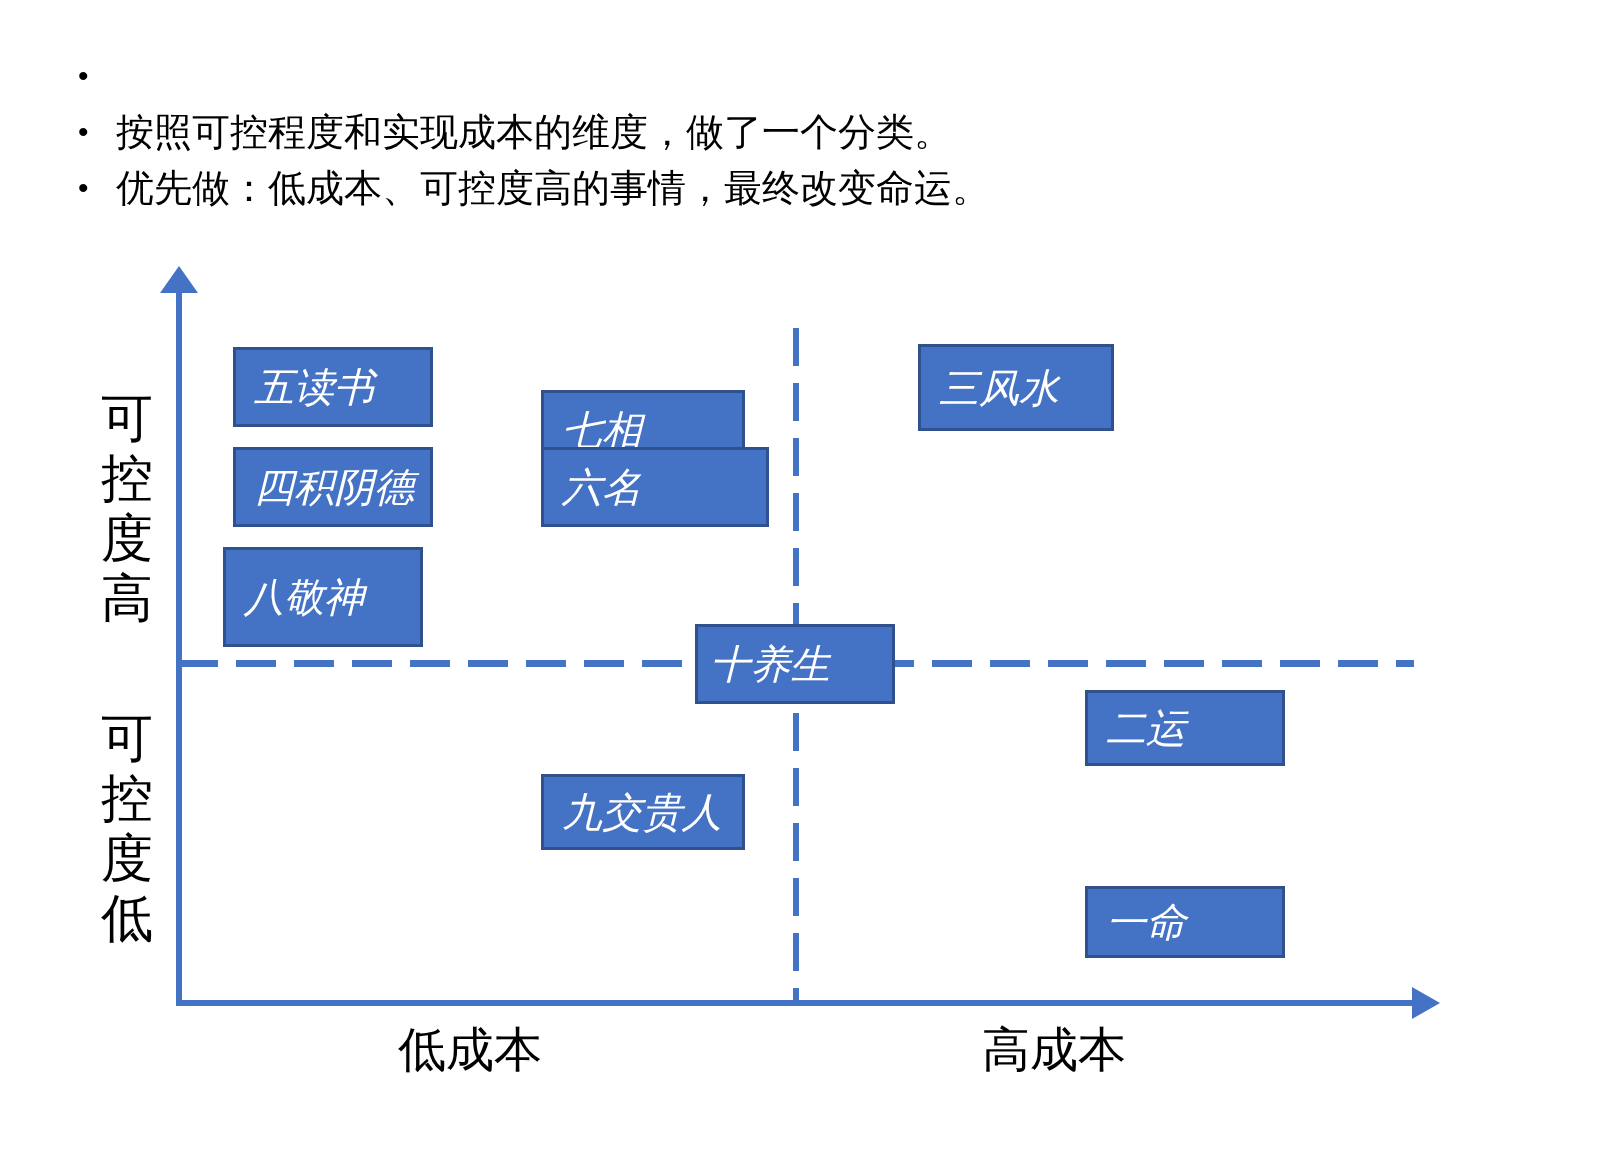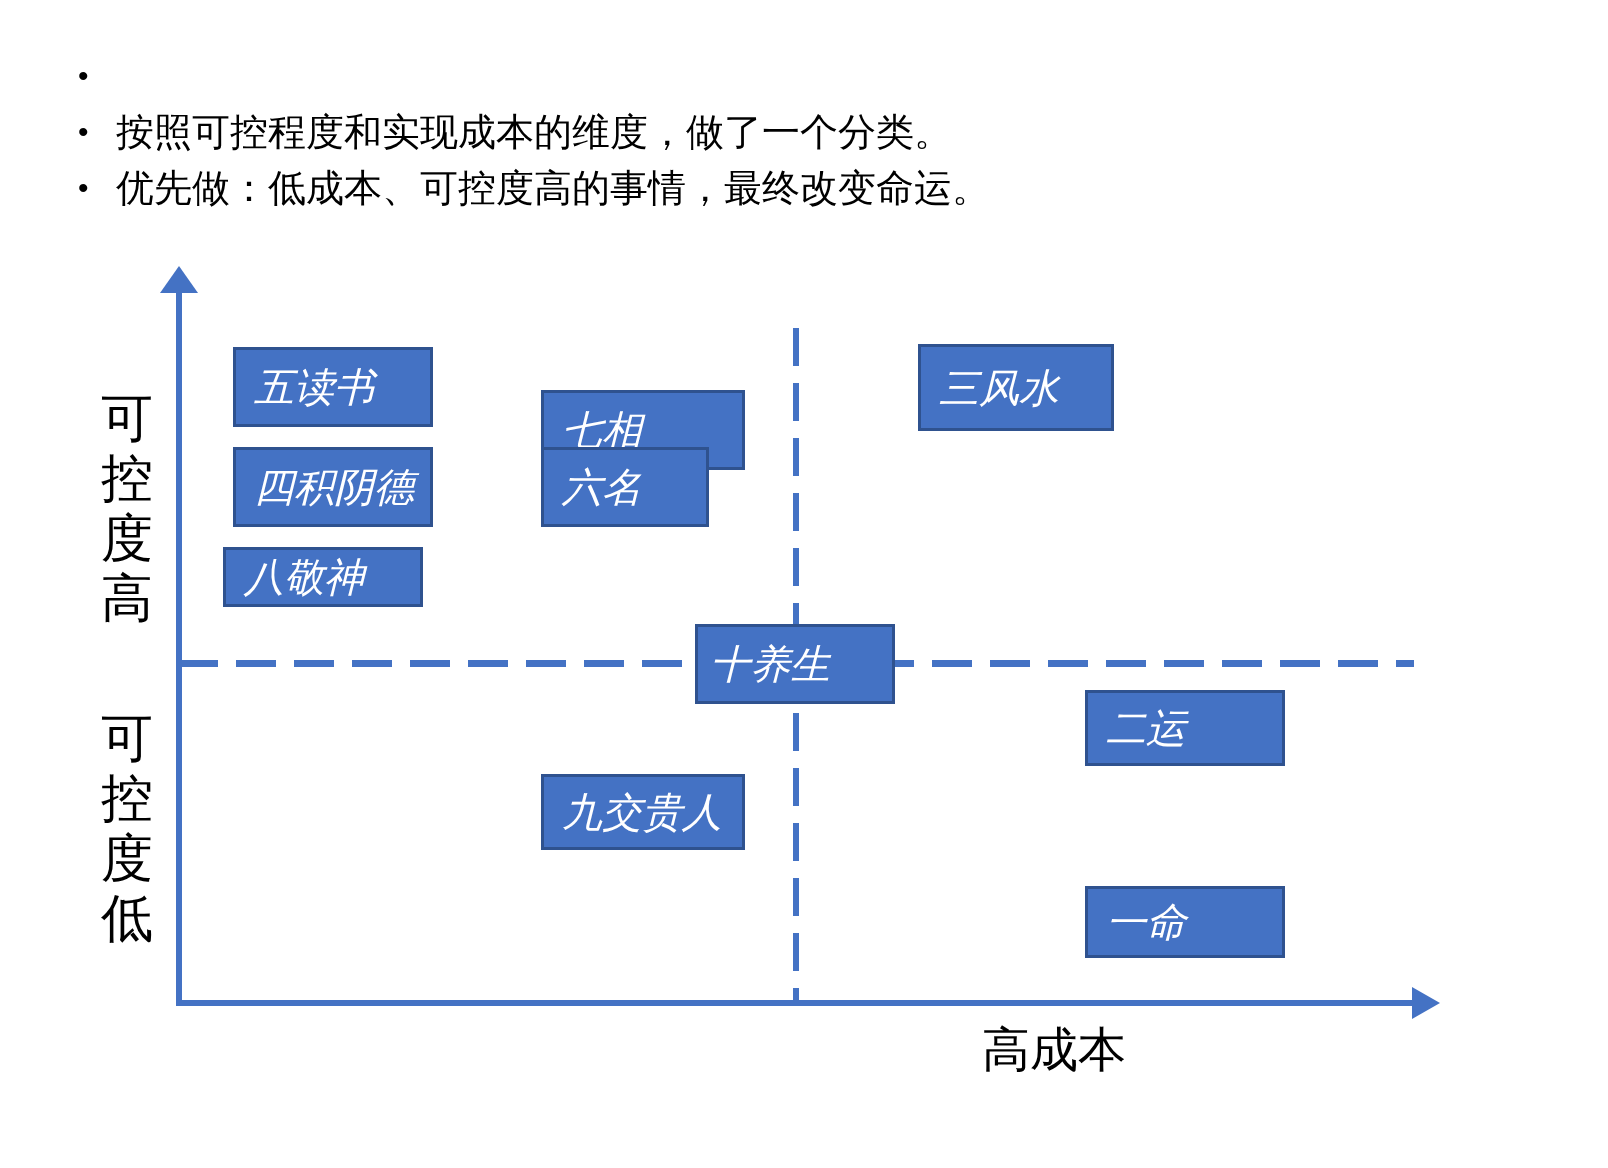--- a/index.html
+++ b/index.html
@@ -190,36 +190,37 @@
     <span>度</span>
     <span>高</span>
   </div>
   <div class="v-label" id="label-low">
     <span>可</span>
     <span>控</span>
     <span>度</span>
     <span>低</span>
   </div>
 
+  <div class="h-label" id="label-lowcost">低成本</div>
   <div class="h-label" id="label-highcost">高成本</div>
 
   <div id="box-layer">
       <div class="item-box" style="left: 233px; top: 347px; width: 200px; height: 80px; background: rgb(68, 114, 196); border-color: rgb(47, 82, 143); color: rgb(255, 255, 255);">
         <span>五读书</span>
       </div>
       <div class="item-box" style="left: 233px; top: 447px; width: 200px; height: 80px; background: rgb(68, 114, 196); border-color: rgb(47, 82, 143); color: rgb(255, 255, 255);">
         <span>四积阴德</span>
       </div>
-      <div class="item-box" style="left: 223px; top: 547px; width: 200px; height: 60px; background: rgb(68, 114, 196); border-color: rgb(47, 82, 143); color: rgb(255, 255, 255);">
+      <div class="item-box" style="left: 223px; top: 547px; width: 200px; height: 100px; background: rgb(68, 114, 196); border-color: rgb(47, 82, 143); color: rgb(255, 255, 255);">
         <span>八敬神</span>
       </div>
       <div class="item-box" style="left: 541px; top: 347px; width: 204px; height: 80px; background: rgb(68, 114, 196); border-color: rgb(47, 82, 143); color: rgb(255, 255, 255); margin-top: 43px;">
         <span>七相</span>
       </div>
-      <div class="item-box" style="left: 541px; top: 447px; width: 168px; height: 80px; background: rgb(68, 114, 196); border-color: rgb(47, 82, 143); color: rgb(255, 255, 255);">
+      <div class="item-box" style="left: 541px; top: 447px; width: 228px; height: 80px; background: rgb(68, 114, 196); border-color: rgb(47, 82, 143); color: rgb(255, 255, 255);">
         <span>六名</span>
       </div>
       <div class="item-box" style="left: 918px; top: 344px; width: 196px; height: 87px; background: rgb(68, 114, 196); border-color: rgb(47, 82, 143); color: rgb(255, 255, 255);">
         <span>三风水</span>
       </div>
       <div class="item-box centered" style="left: 695px; top: 624px; width: 200px; height: 80px; background: rgb(68, 114, 196); border-color: rgb(47, 82, 143); color: rgb(255, 255, 255);">
         <span>十养生</span>
       </div>
       <div class="item-box" style="left: 1085px; top: 690px; width: 200px; height: 76px; background: rgb(68, 114, 196); border-color: rgb(47, 82, 143); color: rgb(255, 255, 255);">
         <span>二运</span>

